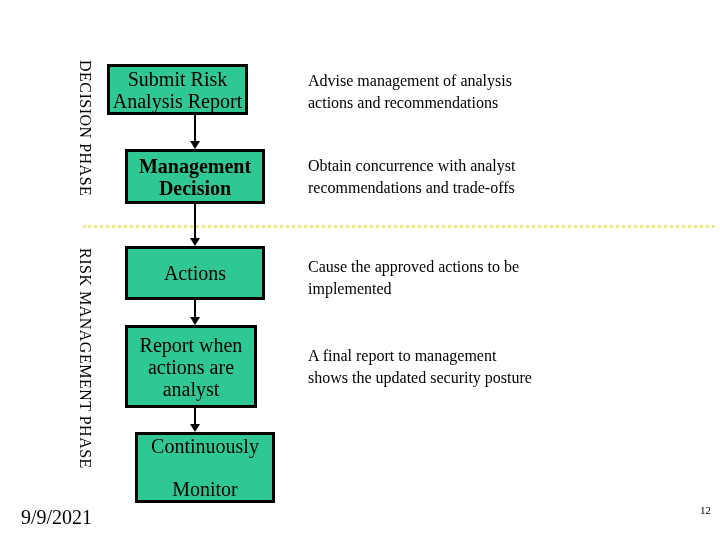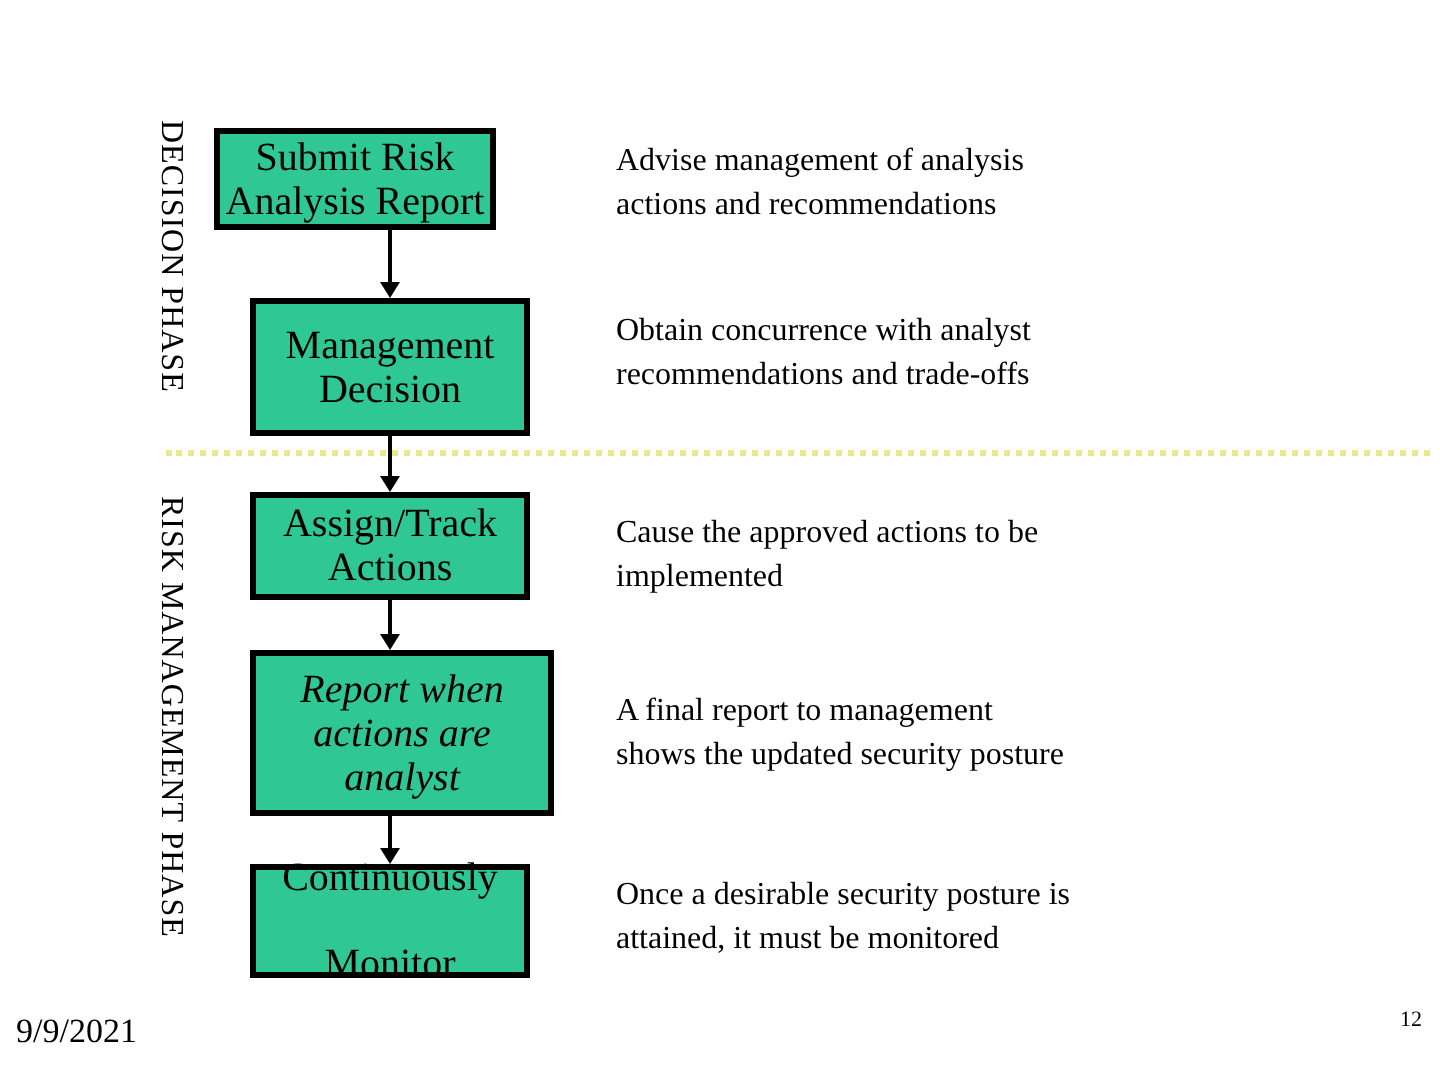--- a/index.html
+++ b/index.html
@@ -42,24 +42,24 @@
     display: flex;
     flex-direction: column;
     align-items: center;
     justify-content: center;
     text-align: center;
     font-size: 20px;
     line-height: 22px;
     z-index: 3;
   }
   #box-1 { left: 107px; top: 64px;  width: 141px; height: 51px; }
-  #box-2 { left: 125px; top: 149px; width: 140px; height: 69px; }
+  #box-2 { left: 125px; top: 149px; width: 140px; height: 55px; font-weight: bold; }
   #box-3 { left: 125px; top: 246px; width: 140px; height: 54px; }
-  #box-4 { left: 125px; top: 325px; width: 152px; height: 83px; font-style: italic; }
-  #box-5 { left: 125px; top: 432px; width: 140px; height: 57px; gap: 21px; }
+  #box-4 { left: 125px; top: 325px; width: 132px; height: 83px; }
+  #box-5 { left: 135px; top: 432px; width: 140px; height: 71px; gap: 21px; }
   .box-line { display: block; }
 
   
   .arrow {
     position: absolute;
     left: 189px;
     width: 12px;
     display: flex;
     flex-direction: column;
     align-items: center;
@@ -99,23 +99,23 @@
   #desc-1 { top: 70px; }
   #desc-2 { top: 155px; }
   #desc-3 { top: 256px; }
   #desc-4 { top: 345px; }
   #desc-5 { top: 437px; }
   .desc-line { display: block; }
 
   
   .footer-date {
     position: absolute;
-    left: 8px;
+    left: 21px;
     top: 506px;
-    font-size: 17px;
+    font-size: 20px;
   }
   .page-number {
     position: absolute;
     right: 9px;
     top: 504px;
     font-size: 11px;
     margin-left: 28px;
   }
 </style>
 </head>
@@ -130,21 +130,20 @@
 
   <div class="fbox" id="box-1">
     <span class="box-line">Submit Risk</span>
     <span class="box-line">Analysis Report</span>
   </div>
   <div class="fbox" id="box-2">
     <span class="box-line">Management</span>
     <span class="box-line">Decision</span>
   </div>
   <div class="fbox" id="box-3">
-    <span class="box-line">Assign/Track</span>
     <span class="box-line">Actions</span>
   </div>
   <div class="fbox" id="box-4">
     <span class="box-line">Report when</span>
     <span class="box-line">actions are</span>
     <span class="box-line">analyst</span>
   </div>
   <div class="fbox" id="box-5">
     <span class="box-line">Continuously</span>
     <span class="box-line">Monitor</span>
@@ -176,21 +175,17 @@
     <span class="desc-line">recommendations and trade-offs</span>
   </div>
   <div class="desc" id="desc-3">
     <span class="desc-line">Cause the approved actions to be</span>
     <span class="desc-line">implemented</span>
   </div>
   <div class="desc" id="desc-4">
     <span class="desc-line">A final report to management</span>
     <span class="desc-line">shows the updated security posture</span>
   </div>
-  <div class="desc" id="desc-5">
-    <span class="desc-line">Once a desirable security posture is</span>
-    <span class="desc-line">attained, it must be monitored</span>
-  </div>
 
   <div class="footer-date">9/9/2021</div>
   <div class="page-number">12</div>
 
 </div>
 
 </body></html>

